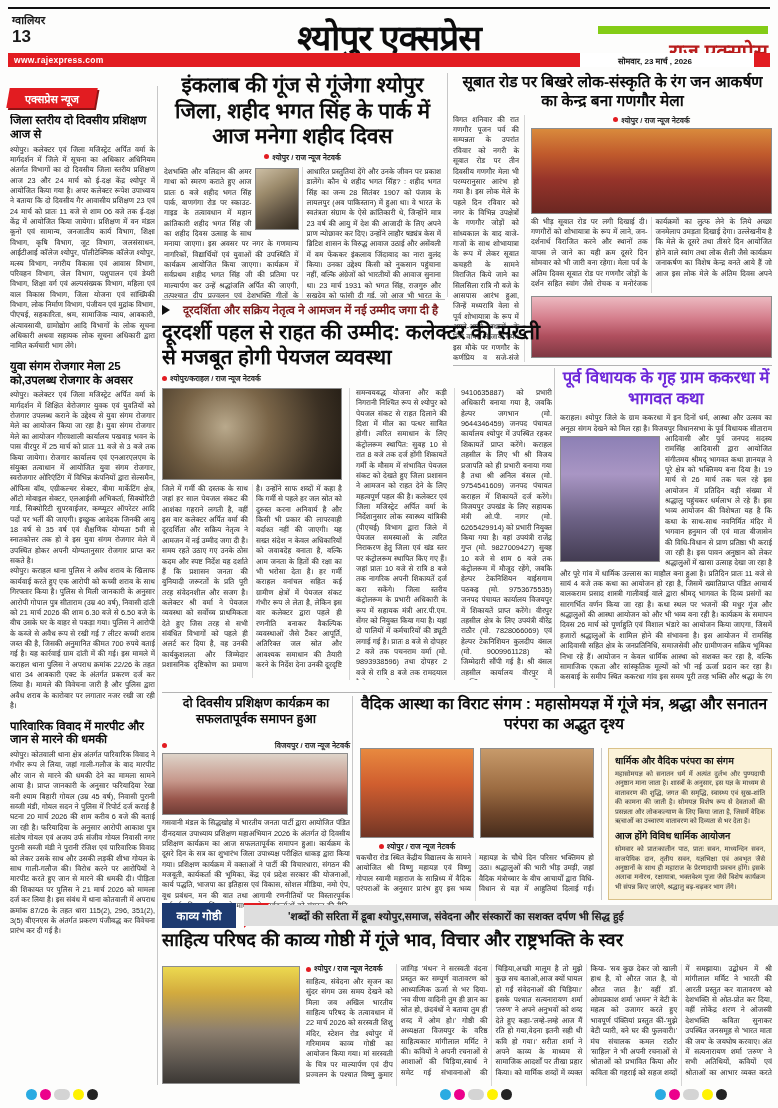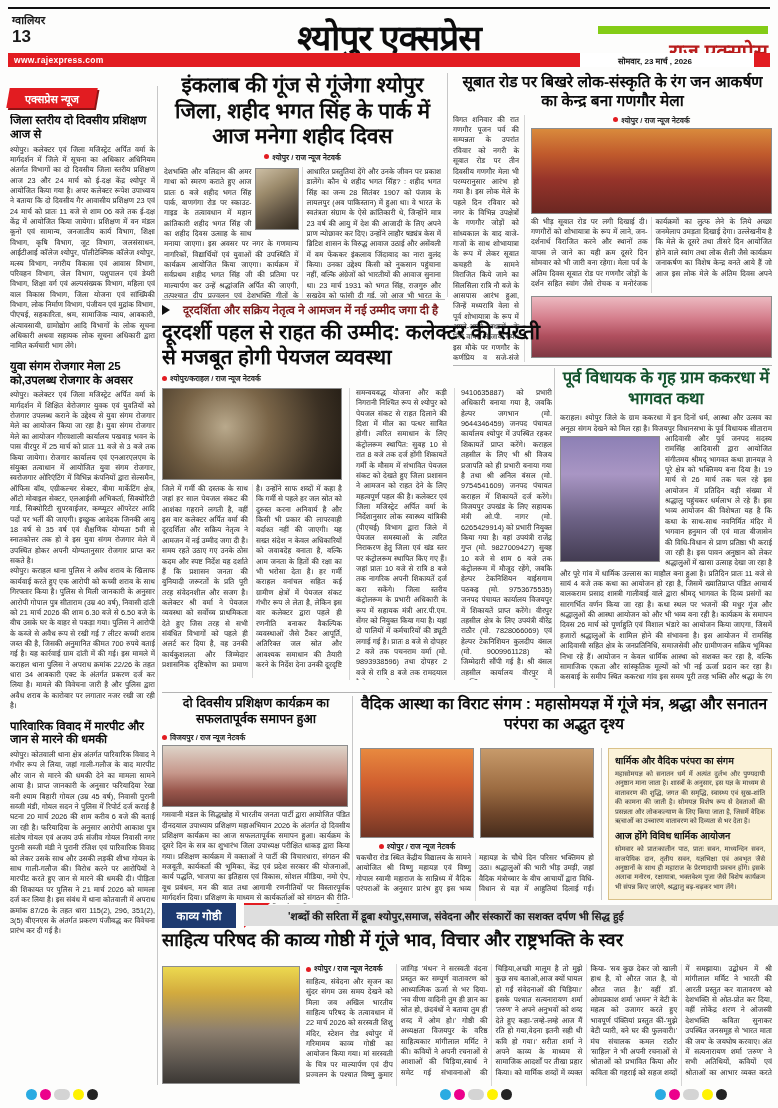--- a/index.html
+++ b/index.html
@@ -67,21 +67,21 @@
          border-left:8px solid #111;display:inline-block;}
   .collector{left:162px;top:319px;width:390px;height:369px;}
   .collector .hl{font-size:20.5px;font-weight:bold;line-height:1.22;color:#0d0d0d;}
   .collector .body{display:flex;gap:7px;margin-top:5px;height:292px;}
   .collector .bl-left{width:182px;}
   .collector .bl-left .ph{width:180px;height:92px;margin-bottom:4px;}
   .collector .bl-left .txt{height:194px;overflow:hidden;}
   .collector .colx{width:93px;border-left:1px solid #d5d5d5;padding-left:6px;overflow:hidden;}
   
   .bhagwat{left:560px;top:367px;width:212px;height:322px;}
-  .bhagwat .hl{font-size:16.5px;font-weight:bold;line-height:1.25;text-align:center;color:#14532d;}
+  .bhagwat .hl{font-size:16.5px;font-weight:bold;line-height:1.25;text-align:center;color:#6d28d9;}
   .bhagwat .body{margin-top:5px;height:268px;overflow:hidden;}
   .bhagwat .ph{float:left;width:100px;height:126px;margin:2px 5px 2px 0;}
   
   .training{left:162px;top:696px;width:188px;height:202px;}
   .training .hl{font-size:12.5px;font-weight:bold;line-height:1.25;text-align:center;color:#0d0d0d;}
   .training .ph{width:186px;height:62px;margin:3px 0;}
   .training .body{height:94px;overflow:hidden;}
   
   .yagya-hl{left:356px;top:694px;width:416px;font-size:15.5px;font-weight:bold;line-height:1.3;
             text-align:center;color:#0d0d0d;}
@@ -202,21 +202,21 @@
     <div class="body bodytxt">
       <span>कराहल। श्योपुर जिले के ग्राम ककरधा में इन दिनों धर्म, आस्था और उत्सव का अनूठा संगम देखने को मिल रहा है। विजयपुर विधानसभा के पूर्व</span>
       <span class="photo ph-kakardha ph" style="display:block;"></span>
       <span>विधायक सीताराम आदिवासी और पूर्व जनपद सदस्य रामसिंह आदिवासी द्वारा आयोजित संगीतमय श्रीमद् भागवत कथा ज्ञानयज्ञ ने पूरे क्षेत्र को भक्तिमय बना दिया है। 19 मार्च से 26 मार्च तक चल रहे इस आयोजन में प्रतिदिन बड़ी संख्या में श्रद्धालु पहुंचकर धर्मलाभ ले रहे हैं। इस भव्य आयोजन की विशेषता यह है कि कथा के साथ-साथ नवनिर्मित मंदिर में भगवान हनुमान जी एवं माता बीजासेन की विधि-विधान से प्राण प्रतिष्ठा भी कराई जा रही है। इस पावन अनुष्ठान को लेकर श्रद्धालुओं में खासा उत्साह देखा जा रहा है और पूरे गांव में धार्मिक उल्लास का माहौल बना हुआ है। प्रतिदिन प्रातः 11 बजे से सायं 4 बजे तक कथा का आयोजन हो रहा है, जिसमें ख्यातिप्राप्त पंडित आचार्य बालकराम प्रसाद शास्त्री गालीबाई वाले द्वारा श्रीमद् भागवत के दिव्य प्रसंगों का सारगर्भित वर्णन किया जा रहा है। कथा स्थल पर भजनों की मधुर गूंज और श्रद्धालुओं की आस्था आयोजन को और भी भव्य बना रही है। कार्यक्रम के समापन दिवस 26 मार्च को पूर्णाहुति एवं विशाल भंडारे का आयोजन किया जाएगा, जिसमें हजारों श्रद्धालुओं के शामिल होने की संभावना है। इस आयोजन में रामसिंह आदिवासी सहित क्षेत्र के जनप्रतिनिधि, समाजसेवी और ग्रामीणजन सक्रिय भूमिका निभा रहे हैं। आयोजन न केवल धार्मिक आस्था को सशक्त कर रहा है, बल्कि सामाजिक एकता और सांस्कृतिक मूल्यों को भी नई ऊर्जा प्रदान कर रहा है। कसबाई के समीप स्थित ककरधा गांव इस समय पूरी तरह भक्ति और श्रद्धा के रंग में सराबोर नजर आ रहा है।</span>
     </div>
   </div>
   <div class="abs hdiv" style="left:162px;top:692px;width:610px;"></div>
 
   <div class="abs training">
     <div class="hl">दो दिवसीय प्रशिक्षण कार्यक्रम का सफलतापूर्वक समापन हुआ</div>
-    <div class="byline" style="margin-top:5px;">
+    <div class="byline" style="margin-top:13px;justify-content:space-between;">
       <span class="dot"></span>
       <span>विजयपुर / राज न्यूज नेटवर्क</span>
     </div>
     <div class="photo ph-training ph"></div>
     <div class="body bodytxt">गसवानी मंडल के सिद्धखोह में भारतीय जनता पार्टी द्वारा आयोजित पंडित दीनदयाल उपाध्याय प्रशिक्षण महाअभियान 2026 के अंतर्गत दो दिवसीय प्रशिक्षण कार्यक्रम का आज सफलतापूर्वक समापन हुआ। कार्यक्रम के दूसरे दिन के सत्र का शुभारंभ जिला उपाध्यक्ष परीक्षित धाकड़ द्वारा किया गया। प्रशिक्षण कार्यक्रम में वक्ताओं ने पार्टी की विचारधारा, संगठन की मजबूती, कार्यकर्ता की भूमिका, केंद्र एवं प्रदेश सरकार की योजनाओं, कार्य पद्धति, भाजपा का इतिहास एवं विकास, सोशल मीडिया, नमो ऐप, बूथ प्रबंधन, मन की बात तथा आगामी रणनीतियों पर विस्तारपूर्वक मार्गदर्शन दिया। प्रशिक्षण के माध्यम से कार्यकर्ताओं को संगठन की रीति-नीति और आगामी चुनावी रणनीतियों के लिए तैयार किया गया। जिला महामंत्री अरविंद सिंह जादौन ने कार्यकर्ताओं को संबोधित करते हुए कहा कि भाजपा का कार्यकर्ता ही संगठन की सबसे बड़ी ताकत है। उन्होंने कहा कि पार्टी की विचारधारा और सरकार की जनकल्याणकारी योजनाओं को घर-घर तक पहुंचाना हर कार्यकर्ता की जिम्मेदारी है। उनके ओजस्वी और प्रेरणादायक उद्बोधन से कार्यकर्ताओं में नया उत्साह और ऊर्जा का संचार हुआ।</div>
   </div>
   <div class="abs vdiv" style="left:352px;top:696px;height:202px;"></div>
 
   <div class="abs yagya-hl">वैदिक आस्था का विराट संगम : महासोमयज्ञ में गूंजे मंत्र, श्रद्धा और सनातन परंपरा का अद्भुत दृश्य</div>
   <div class="abs photo ph-yagya1 yagya-ph1"></div>

